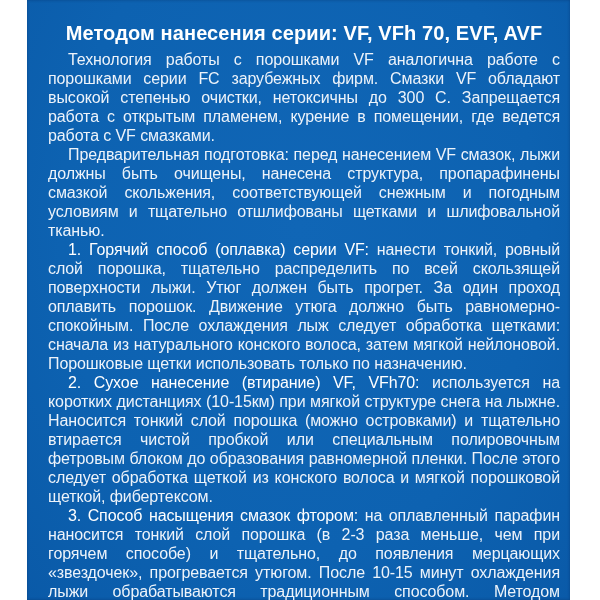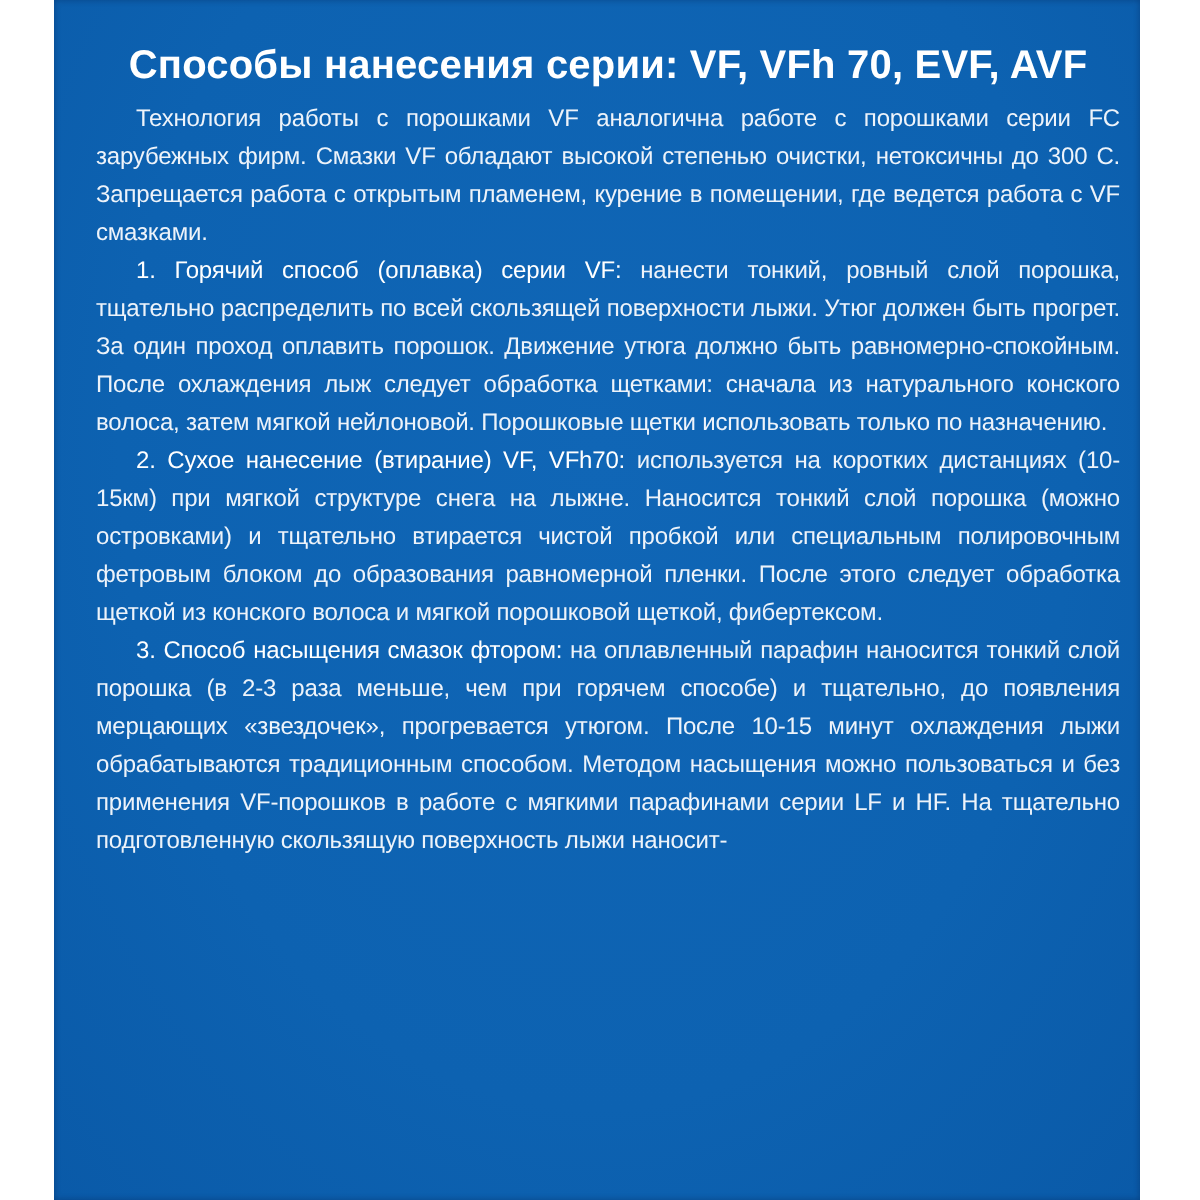--- a/index.html
+++ b/index.html
@@ -26,41 +26,42 @@
     margin: 0 0 4px 0;
     font-size: 20px;
     line-height: 25px;
     font-weight: bold;
     letter-spacing: .1px;
     text-align: center;
     color: var(--title-white, #ffffff);
   }
   .para {
     margin: 0;
-    font-size: 12px;
+    font-size: 16px;
     line-height: 19px;
     letter-spacing: -.1px;
     color: var(--text-white, #edf3fa);
     text-align: justify;
     text-indent: 20px;
   }
   .lead {
     font-weight: normal;
     color: var(--title-white, #ffffff);
   }
 </style>
 </head>
 <body>
 
 <div class="panel">
 
-  <h1 class="title">Способы нанесения серии: VF, VFh 70, EVF, AVF</h1>
+  <h1 class="title">Методом нанесения серии: VF, VFh 70, EVF, AVF</h1>
 
   <p class="para"><span>Технология работы с порошками VF аналогична работе с порошками серии FC зарубежных фирм. Смазки VF обладают высокой степенью очистки, нетоксичны до 300 С. Запрещается работа с открытым пламенем, курение в помещении, где ведется работа с VF смазками.</span></p>
 
+  <p class="para"><span>Предварительная подготовка: перед нанесением VF смазок, лыжи должны быть очищены, нанесена структура, пропарафинены смазкой скольжения, соответствующей снежным и погодным условиям и тщательно отшлифованы щетками и шлифовальной тканью.</span></p>
 
   <p class="para"><b class="lead">1. Горячий способ (оплавка) серии VF:</b> <span>нанести тонкий, ровный слой порошка, тщательно распределить по всей скользящей поверхности лыжи. Утюг должен быть прогрет. За один проход оплавить порошок. Движение утюга должно быть равномерно-спокойным. После охлаждения лыж следует обработка щетками: сначала из натурального конского волоса, затем мягкой нейлоновой. Порошковые щетки использовать только по назначению.</span></p>
 
   <p class="para"><b class="lead">2. Сухое нанесение (втирание) VF, VFh70:</b> <span>используется на коротких дистанциях (10-15км) при мягкой структуре снега на лыжне. Наносится тонкий слой порошка (можно островками) и тщательно втирается чистой пробкой или специальным полировочным фетровым блоком до образования равномерной пленки. После этого следует обработка щеткой из конского волоса и мягкой порошковой щеткой, фибертексом.</span></p>
 
   <p class="para"><b class="lead">3. Способ насыщения смазок фтором:</b> <span>на оплавленный парафин наносится тонкий слой порошка (в 2-3 раза меньше, чем при горячем способе) и тщательно, до появления мерцающих «звездочек», прогревается утюгом. После 10-15 минут охлаждения лыжи обрабатываются традиционным способом. Методом насыщения можно пользоваться и без применения VF-порошков в работе с мягкими парафинами серии LF и HF. На тщательно подготовленную скользящую поверхность лыжи наносит-</span></p>
 
 </div>
 
 </body></html>

